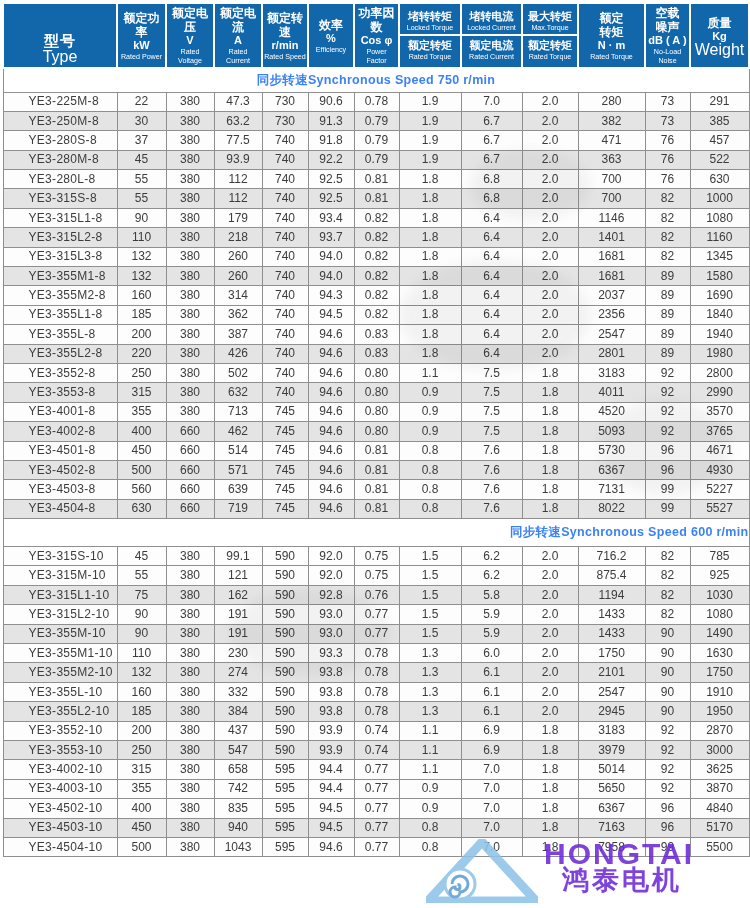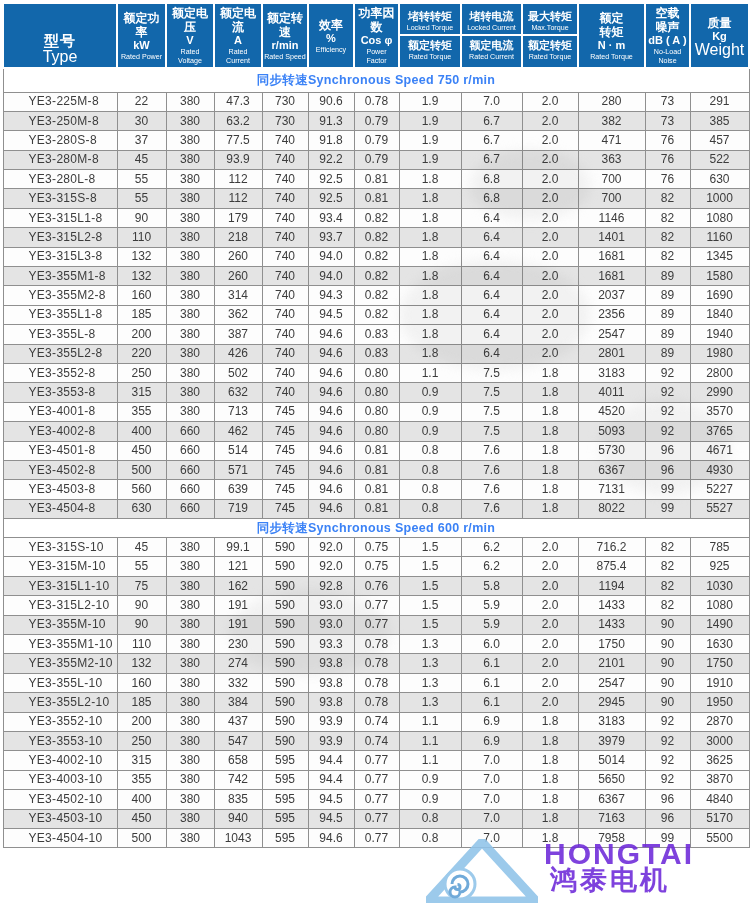--- a/index.html
+++ b/index.html
@@ -29,32 +29,32 @@
   tbody td {
     border:1px solid #8f8f8f; text-align:center; font-size:12px;
     color:#3c3c3c; height:19.4px; line-height:13px; background:#fdfdfd;
   }
   tr.shaded td { background:#e4e4e4; }
   td.model { text-align:left; padding-left:25px; letter-spacing:.3px; }
   td.section-title {
     background:#ffffff; text-align:center; color:#3b82f6; font-size:12.5px;
     height:24px; letter-spacing:.3px;font-weight:bold;
   }
-  tr.section-sm td.section-title { height:19px; }
+  tr.section-sm td.section-title { height:28px;text-align:right; }
 
   
   .map-blob { position:absolute; background:#efefef; border-radius:50%;
     mix-blend-mode:multiply; pointer-events:none; filter:blur(6px); opacity:.7; }
 
   
   .brand { position:absolute; left:426px; top:839px; display:flex; align-items:flex-start;
            pointer-events:none; opacity:.88; }
   .brand-text { margin-left:6px; color:#6d28d9; }
   .brand-en { font-size:30px; font-weight:bold; letter-spacing:2px; line-height:30px; }
-  .brand-zh { font-size:27px; font-weight:bold; letter-spacing:3px; line-height:27px; margin:-2px 0 0 6px; }
+  .brand-zh { font-size:27px; font-weight:bold; letter-spacing:3px; line-height:27px; margin:-2px 0 0 18px; }
 </style>
 </head>
 <body>
 
 <div class="page">
 
   <table class="spec">
     <colgroup>
       <col style="width:114px">
         <col style="width:49px">

